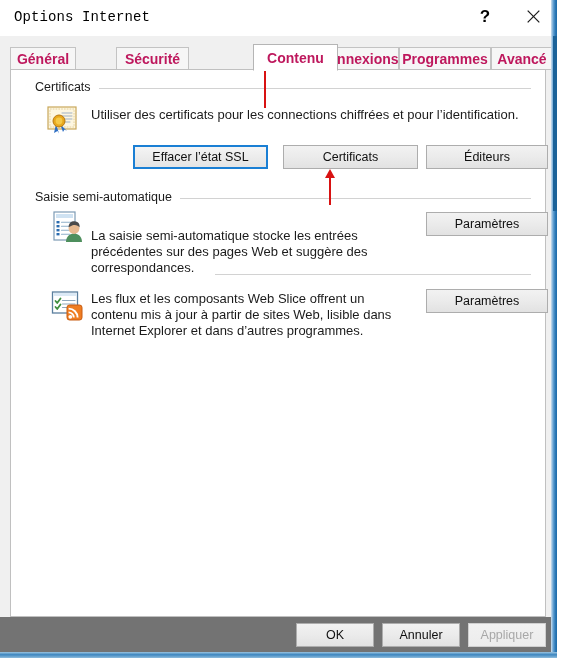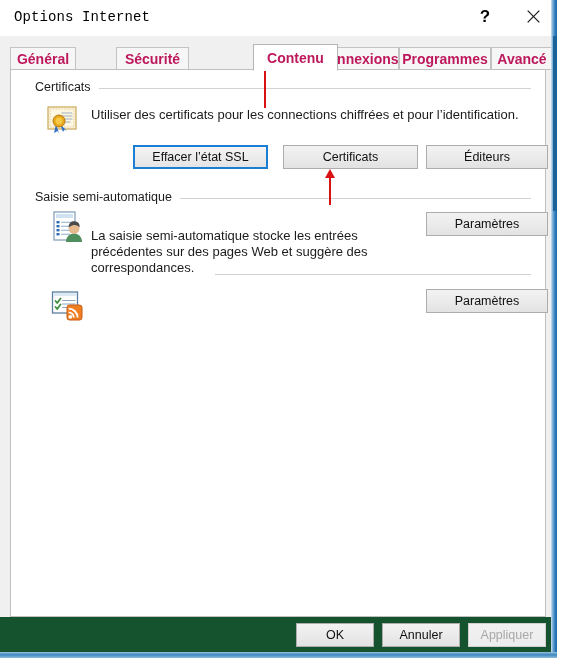--- a/index.html
+++ b/index.html
@@ -196,21 +196,21 @@
     border: 1px solid #cfcfcf;
   }
 
   
   .bottombar {
     position: absolute;
     left: 0px;
     top: 617px;
     width: 551px;
     height: 35px;
-    background: #14532d;
+    background: #737373;
   }
 
   
   .annot { position: absolute; }
   .annot-shaft {
     position: absolute;
     width: 2px;
     background: #d81212;
   }
   .annot-head {
@@ -332,20 +332,21 @@
             <line x1="12.5" y1="16" x2="25" y2="16"></line>
             <line x1="12.5" y1="19.5" x2="22" y2="19.5"></line>
           </g>
           <rect x="17" y="17" width="15" height="15" rx="2.5" fill="#ef7d22" stroke="#c85c12" stroke-width="1"></rect>
           <circle cx="20.3" cy="28.8" r="1.9" fill="#ffffff"></circle>
           <path d="M18.6 24.4 A5.2 5.2 0 0 1 23.8 29.6" fill="none" stroke="#ffffff" stroke-width="1.9"></path>
           <path d="M18.6 20.6 A9 9 0 0 1 27.6 29.6" fill="none" stroke="#ffffff" stroke-width="1.9"></path>
         </svg>
       </div>
 
+      <div class="desc" style="left:70px; top:17px; width:305px;">Les flux et les composants Web Slice offrent un contenu mis à jour à partir de sites Web, lisible dans Internet Explorer et dans d’autres programmes.</div>
 
       <button class="pbtn" style="left:405px; top:15px; width:122px; height:24px;">Paramètres</button>
     </div>
 
   </div>
 
   <div class="bottombar">
     <button class="pbtn" style="left:296px; top:6px; width:78px; height:24px;">OK</button>
     <button class="pbtn" style="left:382px; top:6px; width:78px; height:24px;">Annuler</button>
     <button class="pbtn disabled" style="left:468px; top:6px; width:78px; height:24px;">Appliquer</button>

